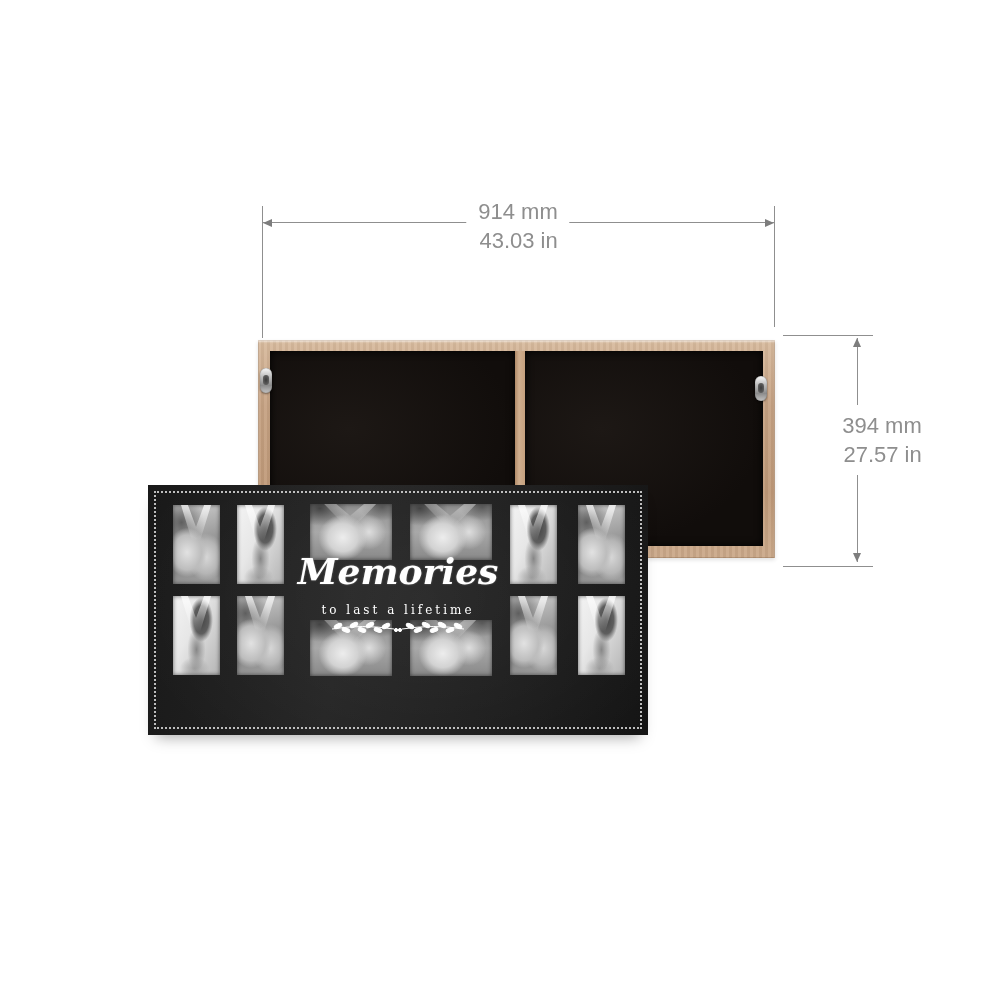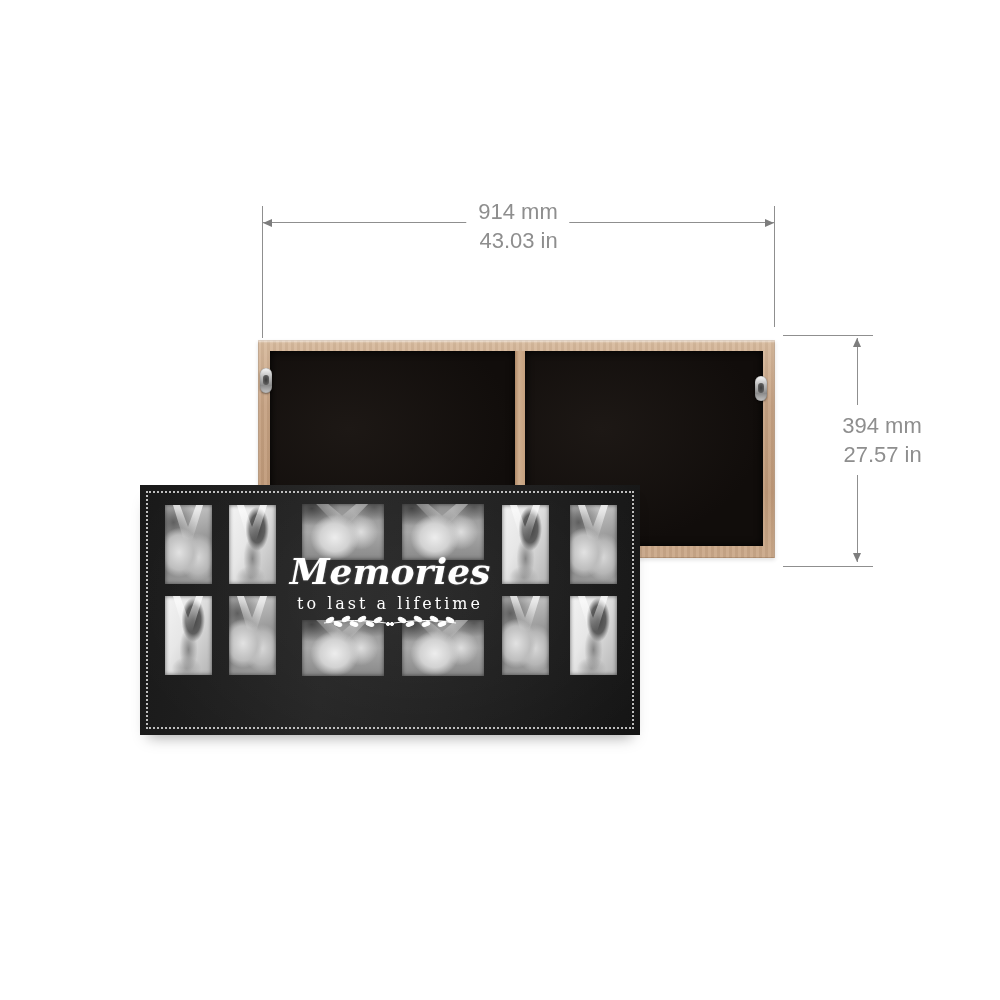--- a/index.html
+++ b/index.html
@@ -45,21 +45,21 @@
     background:linear-gradient(180deg,#fbfbfb,#bdbdbd 35%,#8c8c8c 70%,#c4c4c4);
     box-shadow:0 1px 2px rgba(0,0,0,.45), inset 0 0 1px #555;
   }
   .hanger::after{
     content:"";position:absolute;left:3px;top:7px;width:6px;height:10px;border-radius:3px;
     background:radial-gradient(#3a3a3a,#6e6e6e);
   }
 
   
   .collage{
-    position:absolute;left:140px;top:485px;width:500px;height:250px;
+    position:absolute;left:148px;top:485px;width:500px;height:250px;
     background:
       radial-gradient(60% 80% at 55% 45%, rgba(255,255,255,0.06), rgba(255,255,255,0)),
       linear-gradient(100deg,#191919,#242424 40%,#1b1b1b 75%,#141414);
     box-shadow:0 10px 14px -8px rgba(0,0,0,.35);
   }
   .bead{
     position:absolute;left:6px;top:6px;right:6px;bottom:6px;
     border:2px dotted rgba(219,219,219,.85);
   }
   .photo{position:absolute;overflow:hidden;box-shadow:inset 0 0 4px rgba(0,0,0,.6);}
@@ -94,22 +94,22 @@
 
   .caption{
     position:absolute;left:250px;top:66px;transform:translateX(-50%);
     width:220px;text-align:center;color:#ffffff;
   }
   .caption .title{
     font-family:"DejaVu Serif", serif;font-style:italic;font-weight:bold;
     font-size:36px;line-height:40px;text-shadow:0 0 2px rgba(255,255,255,.35);
   }
   .caption .subtitle{
-    font-family:"DejaVu Serif", serif;font-size:16px;letter-spacing:3px;
-    margin-top:6px;line-height:14px;
+    font-family:"DejaVu Serif", serif;font-size:12px;letter-spacing:3px;
+    margin-top:12px;line-height:14px;
   }
   .caption svg{margin-top:3px;}
 </style>
 </head>
 <body>
 
 <div class="canvas">
 
   <div class="back-frame">
     <div class="back-panel panel-l"></div>

